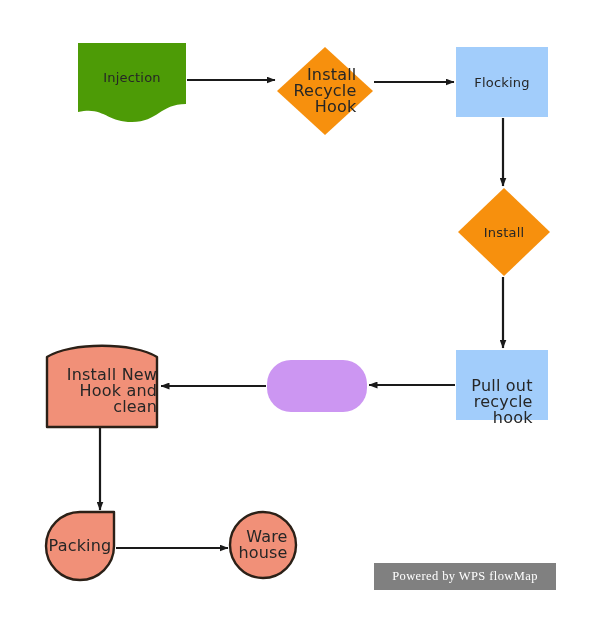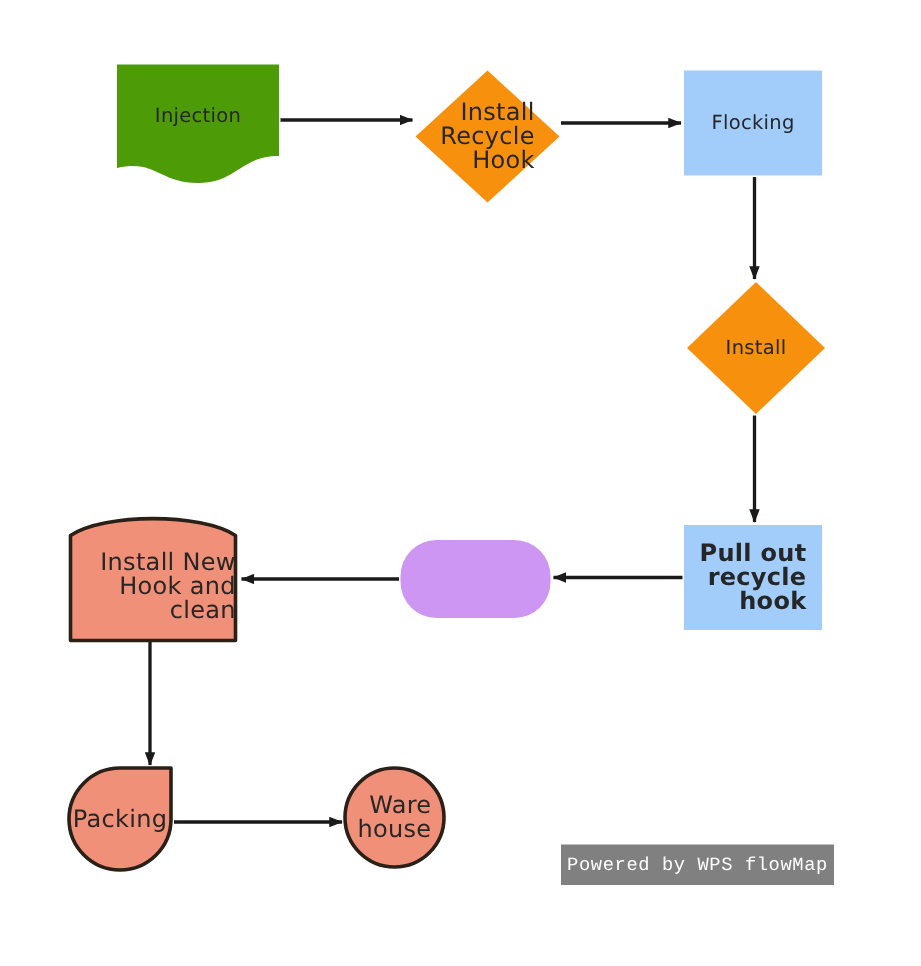--- a/index.html
+++ b/index.html
@@ -46,21 +46,21 @@
     position: absolute;
     left: 374px;
     top: 563px;
     width: 182px;
     height: 27px;
     background: #808080;
     display: flex;
     align-items: center;
     justify-content: center;
     color: #ffffff;
-    font-family: Liberation Mono, monospace;
+    font-family: Liberation Serif, serif;
     font-size: 12.5px;
     letter-spacing: 0.4px;
   }
 </style>
 </head>
 <body>
 
 <div id="canvas">
 
   <svg id="flow-svg" viewBox="0 0 614 644">
@@ -111,21 +111,21 @@
   <div class="node-label" style="left:78px; top:53px; width:108px; height:48px;">Injection</div>
 
   <div class="node-label label-sm" style="left:277px; top:55px; width:96px; height:72px;">Install
 Recycle
 Hook</div>
 
   <div class="node-label" style="left:456px; top:47px; width:92px; height:70px;">Flocking</div>
 
   <div class="node-label" style="left:458px; top:210px; width:92px; height:44px;">Install</div>
 
-  <div class="node-label label-sm" style="left:456px; top:350px; width:92px; height:70px;font-weight:bold;">Pull out
+  <div class="node-label label-sm" style="left:456px; top:367px; width:92px; height:70px;">Pull out
 recycle
 hook</div>
 
 
   <div class="node-label label-sm" style="left:57px; top:358px; width:110px; height:66px;">Install New
 Hook and
 clean</div>
 
   <div class="node-label label-sm" style="left:46px; top:528px; width:68px; height:36px;">Packing</div>
 

